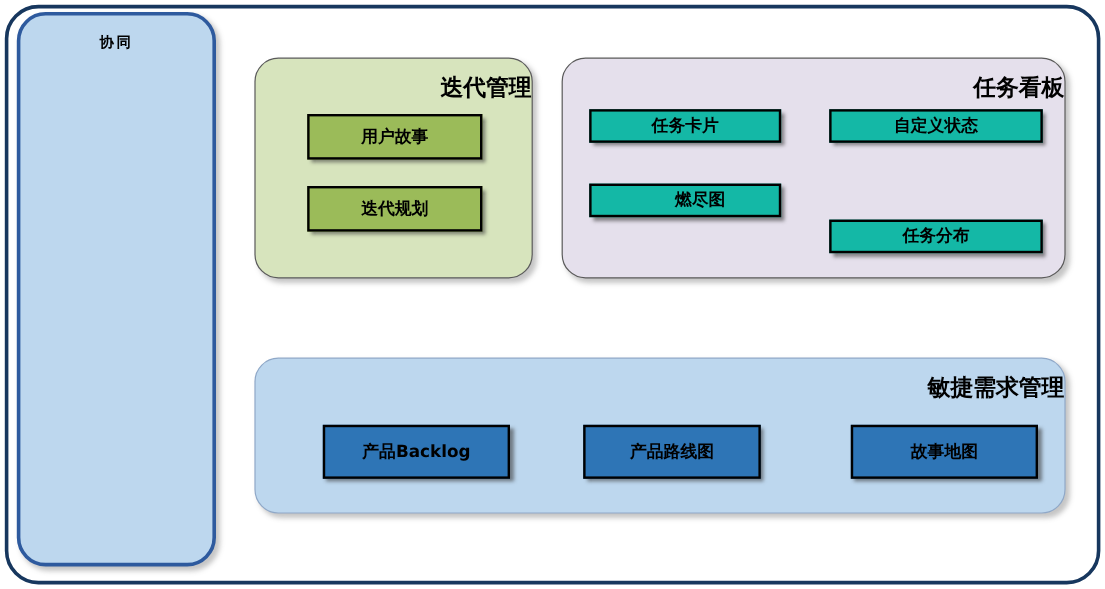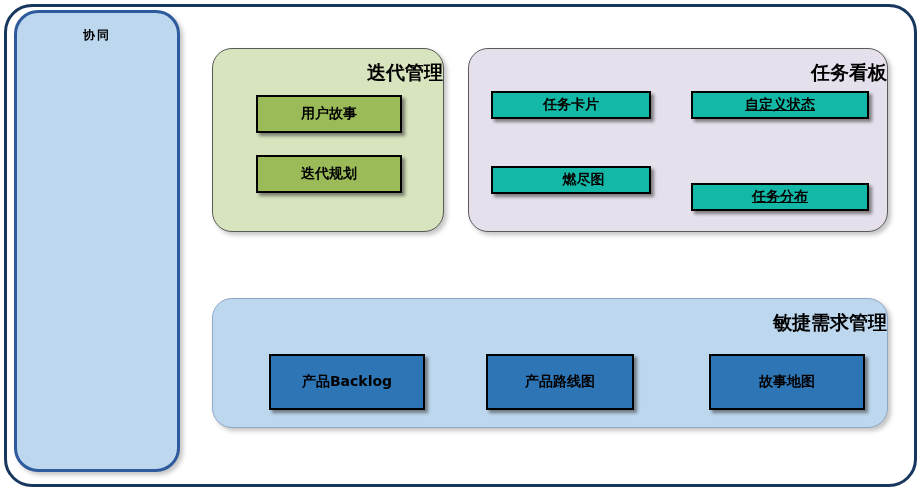--- a/index.html
+++ b/index.html
@@ -102,32 +102,32 @@
   .green-box.row2 { top: 106px; }
   
   .panel-kanban {
     left: 468px; top: 48px;
     width: 420px; height: 184px;
     background: #E5E0EC;
     border: 1px solid #5a5a5a;
   }
   .purple-box { background: #14b8a6; height: 28px; }
   .purple-box.c1 { left: 22px; width: 160px; }
-  .purple-box.c2 { left: 222px; width: 178px; text-decoration: underline; }
+  .purple-box.c2 { left: 222px; width: 178px; }
   .purple-box.r1 { top: 42px; }
-  .purple-box.r2a { top: 117px; padding-left: 25px; }
+  .purple-box.r2a { top: 104px; padding-left: 25px; }
   .purple-box.r2b { top: 134px; }
   
   .panel-req {
     left: 212px; top: 298px;
     width: 676px; height: 130px;
     background: #BDD7EE;
     border: 1px solid #8FA8C8;
   }
-  .blue-box { background: #2E75B6; height: 56px; top: 55px; }
+  .blue-box { background: #2E75B6; height: 45px; top: 55px; }
   .blue-box.b1 { left: 56px; width: 156px; }
   .blue-box.b2 { left: 273px; width: 148px; }
   .blue-box.b3 { left: 496px; width: 156px; }
 </style>
 </head>
 <body>
 
 <div class="stage">
   <div class="outer-frame"></div>
 

